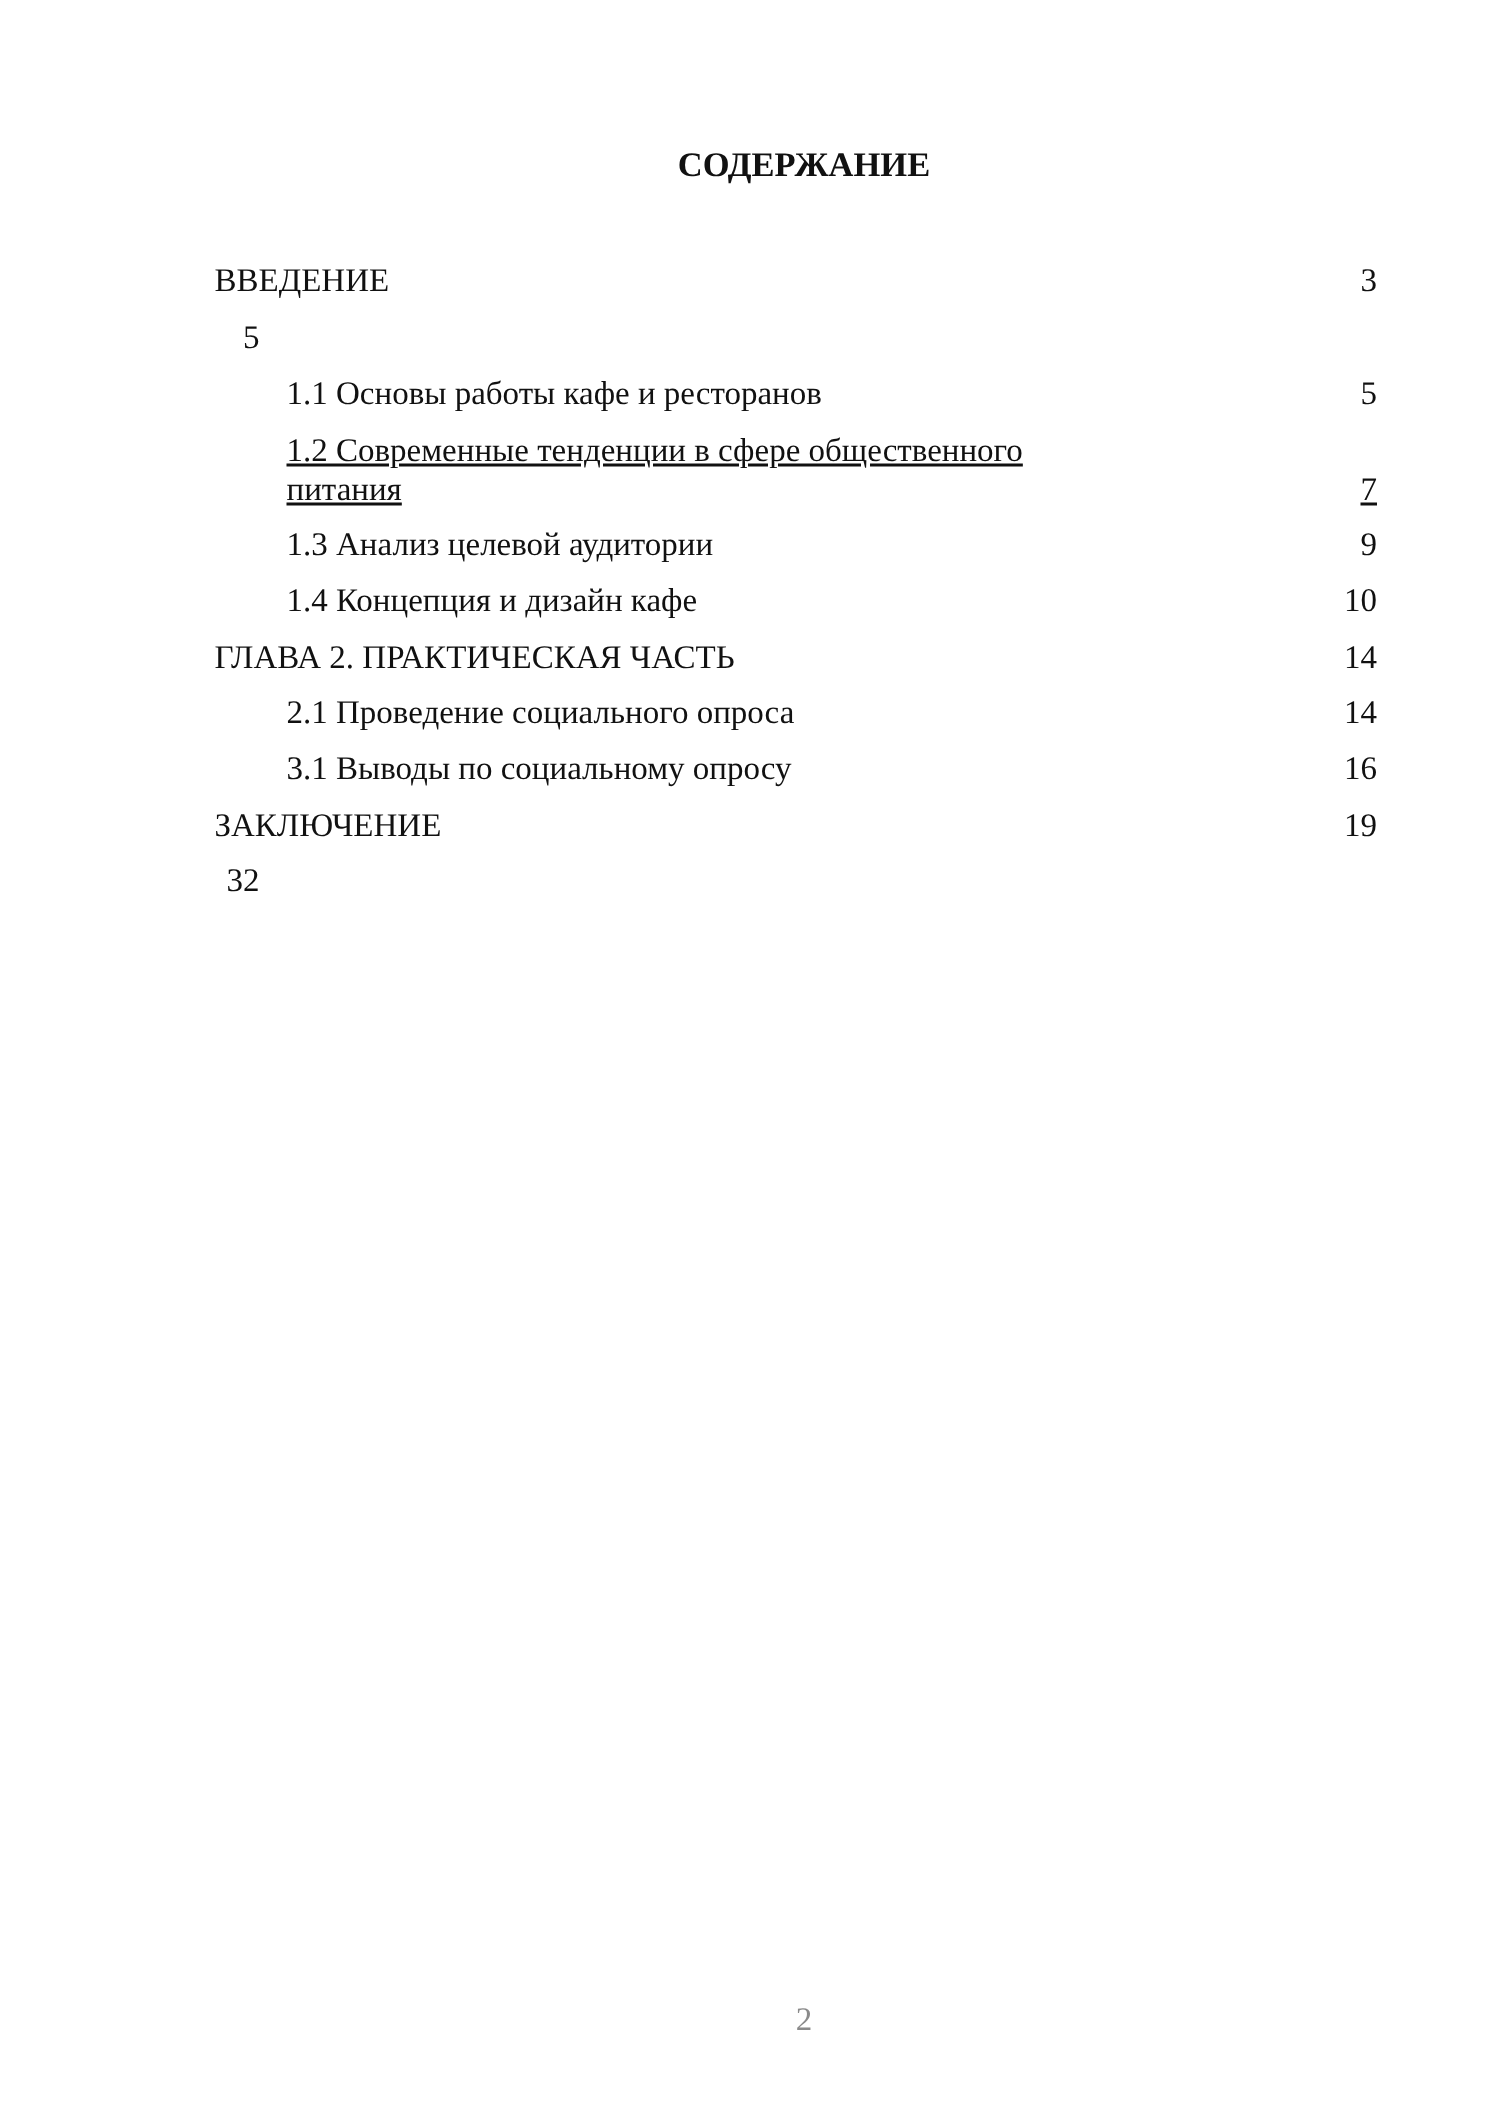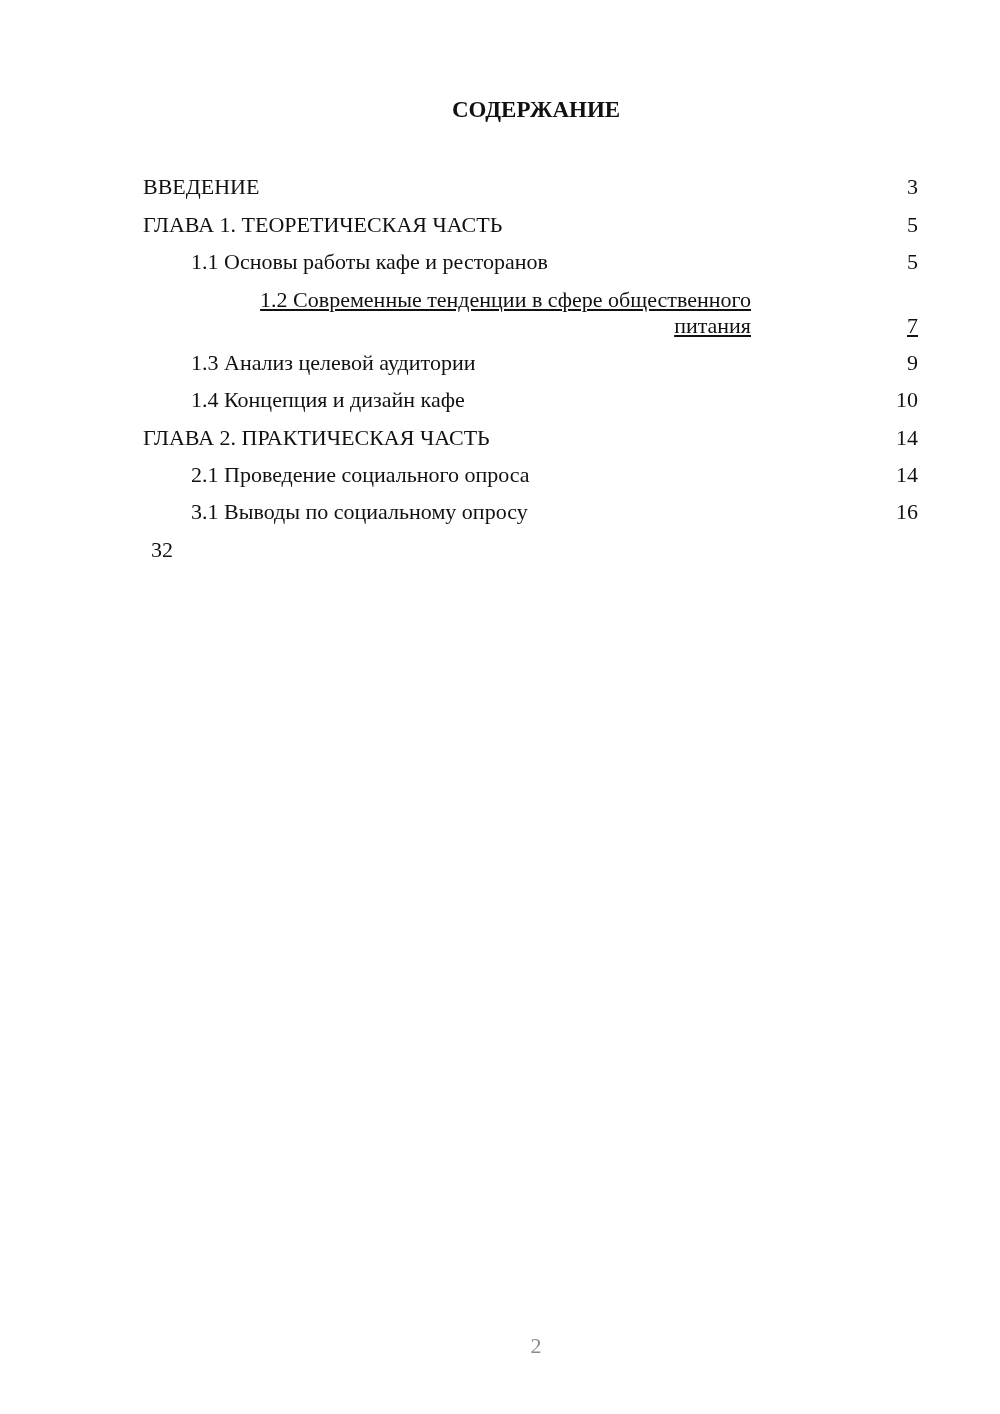--- a/index.html
+++ b/index.html
@@ -63,21 +63,20 @@
       text-align: right;
       min-width: 30px;
     }
     .toc-row.level-1 .label,
     .toc-row.level-1 .page-num {
       padding-bottom: 5px;
     }
     .toc-row.level-2 .label,
     .toc-row.level-2 .page-num {
       padding-bottom: 5px;
-      text-align: right;
     }
     .footer-page {
       position: absolute;
       top: 1333px;
       left: 0;
       width: 1072px;
       text-align: center;
       font-size: 22px;
       color: #8a8a8a;
     }
@@ -87,21 +86,20 @@
 
 <div class="page">
   <div class="title">СОДЕРЖАНИЕ</div>
 
   <div class="toc">
     <div class="toc-row level-1">
       <span class="label">ВВЕДЕНИЕ</span>
       <span class="page-num">3</span>
     </div>
     <div class="toc-row level-1">
-      <span class="label">ГЛАВА 1. ТЕОРЕТИЧЕСКАЯ ЧАСТЬ</span>
       <span class="page-num">5</span>
     </div>
     <div class="toc-row level-2">
       <span class="label">1.1 Основы работы кафе и ресторанов</span>
       <span class="page-num">5</span>
     </div>
     <div class="toc-row level-2 two-line">
       <span class="label">1.2 Современные тенденции в сфере общественного питания</span>
       <span class="page-num">7</span>
     </div>
@@ -119,18 +117,22 @@
     </div>
     <div class="toc-row level-2">
       <span class="label">2.1 Проведение социального опроса</span>
       <span class="page-num">14</span>
     </div>
     <div class="toc-row level-2">
       <span class="label">3.1 Выводы по социальному опросу</span>
       <span class="page-num">16</span>
     </div>
     <div class="toc-row level-1">
+      <span class="label">ЗАКЛЮЧЕНИЕ</span>
+      <span class="page-num">19</span>
+    </div>
+    <div class="toc-row level-1">
       <span class="page-num">32</span>
     </div>
   </div>
 
   <div class="footer-page">2</div>
 </div>
 
 </body></html>

